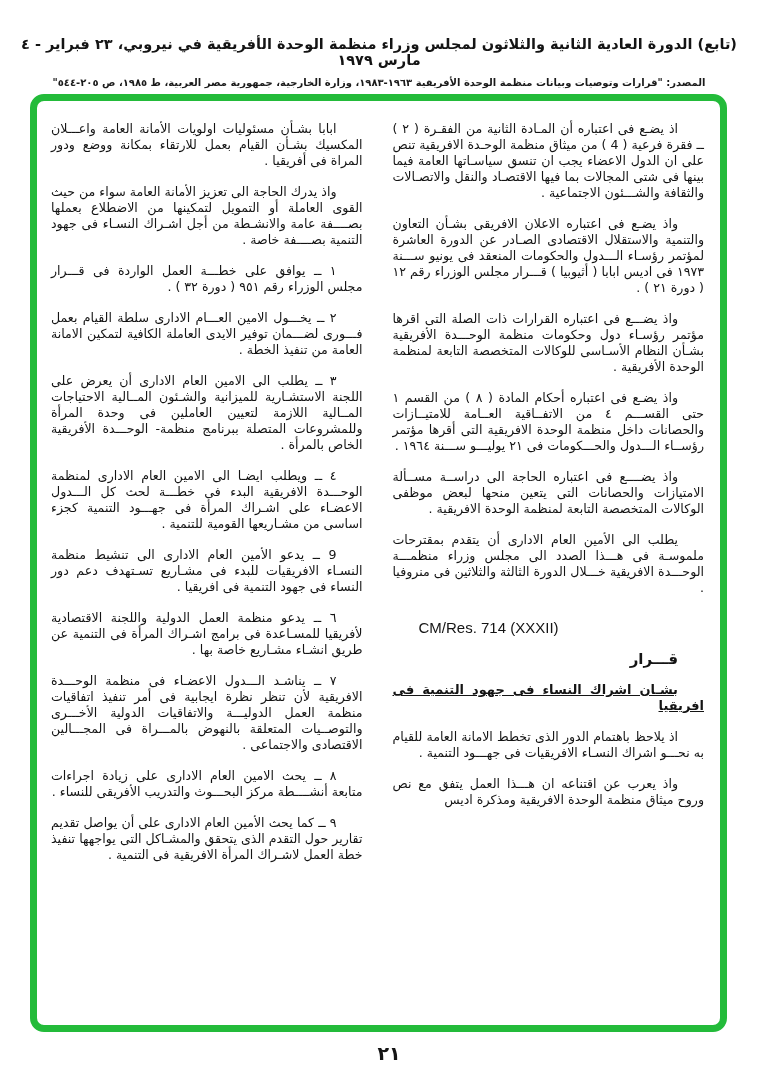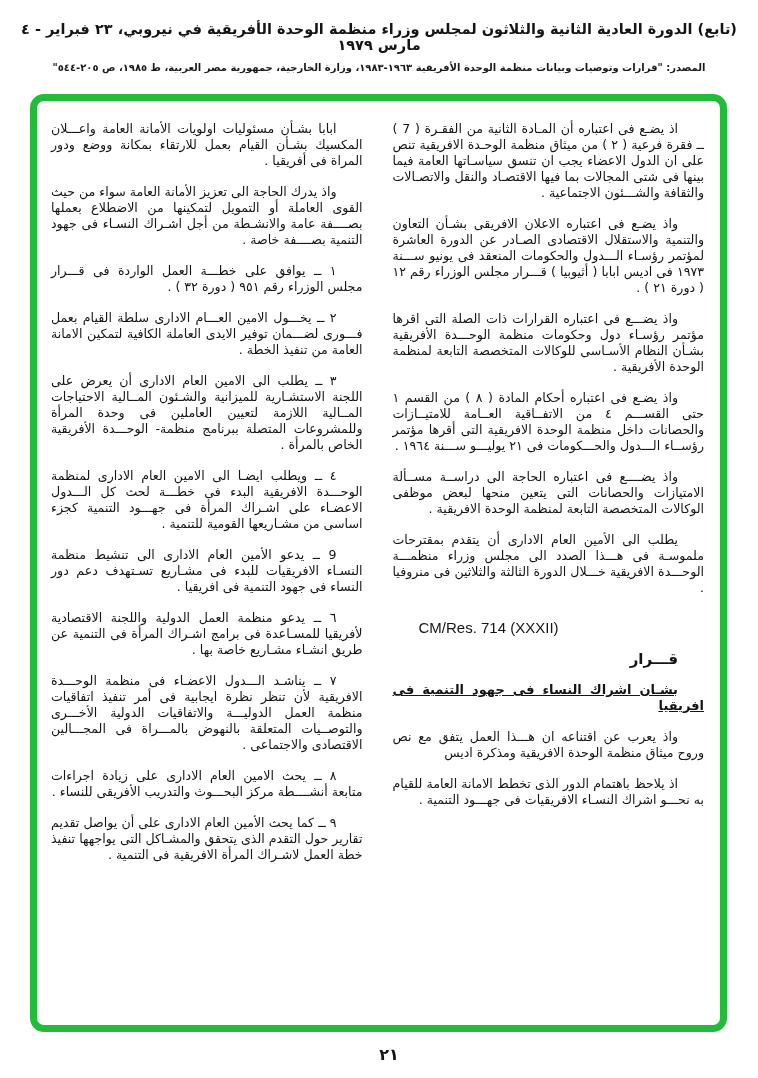--- a/index.html
+++ b/index.html
@@ -5,21 +5,21 @@
   * { margin:0; padding:0; box-sizing:border-box; }
   html,body { background:#ffffff; }
   .page {
     position:relative;
     width:758px; height:1078px;
     background:#ffffff;
     font-family:"DejaVu Sans", sans-serif;
     color:#141414;
     overflow:hidden;
   }
-  .header { text-align:center; padding-top:21px; direction:rtl; }
+  .header { text-align:center; padding-top:36px; direction:rtl; }
   .header-line1 {
     font-size:14.5px; font-weight:bold; direction:rtl;
     letter-spacing:0.2px;
   }
   .header-line2 {
     font-size:10px; font-weight:bold; direction:rtl;
     margin-top:9px; color:#1a1a1a;
   }
   .frame {
     position:absolute; left:30px; top:94px;
@@ -46,50 +46,50 @@
   .decision-heading {
     text-align:center; font-weight:bold; font-size:15px;
     margin-bottom:18px; text-indent:0;
   }
   .decision-subtitle {
     font-weight:bold; font-size:13px;
     margin-bottom:14px; text-indent:0; text-align:right;text-decoration:underline;
   }
   .footer {
     position:absolute; bottom:14px; left:0; right:0;
-    text-align:center; font-size:16px; font-weight:bold;
+    text-align:center; font-size:19px; font-weight:bold;
     direction:rtl;
     padding-left:20px;
   }
 </style>
 </head>
 <body>
 
 <div class="page">
 
   <div class="header">
     <div class="header-line1">(تابع) الدورة العادية الثانية والثلاثون لمجلس وزراء منظمة الوحدة الأفريقية في نيروبي، ٢٣ فبراير - ٤ مارس ١٩٧٩</div>
     <div class="header-line2">المصدر: "قرارات وتوصيات وبيانات منظمة الوحدة الأفريقية ١٩٦٣-١٩٨٣، وزارة الخارجية، جمهورية مصر العربية، ط ١٩٨٥، ص ٢٠٥-٥٤٤"</div>
   </div>
 
   <div class="frame">
     <div class="cols">
 
       <div class="col">
-        <p>اذ يضـع فى اعتباره أن المـادة الثانية من الفقـرة ( 7 ) ــ فقرة فرعية ( ٢ ) من ميثاق منظمة الوحـدة الافريقية تنص على ان الدول الاعضاء يجب ان تنسق سياسـاتها العامة فيما بينها فى شتى المجالات بما فيها الاقتصـاد والنقل والاتصـالات والثقافة والشـــئون الاجتماعية .</p>
+        <p>اذ يضـع فى اعتباره أن المـادة الثانية من الفقـرة ( ٢ ) ــ فقرة فرعية ( 4 ) من ميثاق منظمة الوحـدة الافريقية تنص على ان الدول الاعضاء يجب ان تنسق سياسـاتها العامة فيما بينها فى شتى المجالات بما فيها الاقتصـاد والنقل والاتصـالات والثقافة والشـــئون الاجتماعية .</p>
         <p>واذ يضـع فى اعتباره الاعلان الافريقى بشـأن التعاون والتنمية والاستقلال الاقتصادى الصـادر عن الدورة العاشرة لمؤتمر رؤسـاء الـــدول والحكومات المنعقد فى يونيو ســـنة ١٩٧٣ فى اديس ابابا ( أثيوبيا ) قـــرار مجلس الوزراء رقم ١٢ ( دورة ٢١ ) .</p>
         <p>واذ يضـــع فى اعتباره القرارات ذات الصلة التى اقرها مؤتمر رؤسـاء دول وحكومات منظمة الوحـــدة الأفريقية بشـأن النظام الأسـاسى للوكالات المتخصصة التابعة لمنظمة الوحدة الأفريقية .</p>
         <p>واذ يضـع فى اعتباره أحكام المادة ( ٨ ) من القسم ١ حتى القســـم ٤ من الاتفــاقية العــامة للامتيــازات والحصانات داخل منظمة الوحدة الافريقية التى أقرها مؤتمر رؤســاء الـــدول والحـــكومات فى ٢١ يوليـــو ســـنة ١٩٦٤ .</p>
         <p>واذ يضــــع فى اعتباره الحاجة الى دراســة مســألة الامتيازات والحصانات التى يتعين منحها لبعض موظفى الوكالات المتخصصة التابعة لمنظمة الوحدة الافريقية .</p>
         <p>يطلب الى الأمين العام الادارى أن يتقدم بمقترحات ملموسـة فى هـــذا الصدد الى مجلس وزراء منظمـــة الوحـــدة الافريقية خـــلال الدورة الثالثة والثلاثين فى منروفيا .</p>
         <p class="res-ref">CM/Res. 714 (XXXII)</p>
         <p class="decision-heading">قـــرار</p>
         <p class="decision-subtitle">بشـان اشراك النساء فى جهود التنمية فى افريقيا</p>
+        <p>اذ يلاحظ باهتمام الدور الذى تخطط الامانة العامة للقيام به نحـــو اشراك النسـاء الافريقيات فى جهـــود التنمية .</p>
         <p>واذ يعرب عن اقتناعه ان هـــذا العمل يتفق مع نص وروح ميثاق منظمة الوحدة الافريقية ومذكرة اديس</p>
-        <p>اذ يلاحظ باهتمام الدور الذى تخطط الامانة العامة للقيام به نحـــو اشراك النسـاء الافريقيات فى جهـــود التنمية .</p>
       </div>
 
       <div class="col">
         <p>ابابا بشـأن مسئوليات اولويات الأمانة العامة واعـــلان المكسيك بشـأن القيام بعمل للارتقاء بمكانة ووضع ودور المراة فى أفريقيا .</p>
         <p>واذ يدرك الحاجة الى تعزيز الأمانة العامة سواء من حيث القوى العاملة أو التمويل لتمكينها من الاضطلاع بعملها بصــــفة عامة والانشـطة من أجل اشـراك النسـاء فى جهود التنمية بصــــفة خاصة .</p>
         <p>١ ــ يوافق على خطـــة العمل الواردة فى قـــرار مجلس الوزراء رقم ٩٥١ ( دورة ٣٢ ) .</p>
         <p>٢ ــ يخـــول الامين العـــام الادارى سلطة القيام بعمل فـــورى لضـــمان توفير الايدى العاملة الكافية لتمكين الامانة العامة من تنفيذ الخطة .</p>
         <p>٣ ــ يطلب الى الامين العام الادارى أن يعرض على اللجنة الاستشـارية للميزانية والشـئون المــالية الاحتياجات المــالية اللازمة لتعيين العاملين فى وحدة المرأة وللمشروعات المتصلة ببرنامج منظمة- الوحـــدة الأفريقية الخاص بالمرأة .</p>
         <p>٤ ــ ويطلب ايضـا الى الامين العام الادارى لمنظمة الوحـــدة الافريقية البدء فى خطـــة لحث كل الـــدول الاعضـاء على اشـراك المرأة فى جهـــود التنمية كجزء اساسى من مشـاريعها القومية للتنمية .</p>
         <p>9 ــ يدعو الأمين العام الادارى الى تنشيط منظمة النسـاء الافريقيات للبدء فى مشـاريع تسـتهدف دعم دور النساء فى جهود التنمية فى افريقيا .</p>

